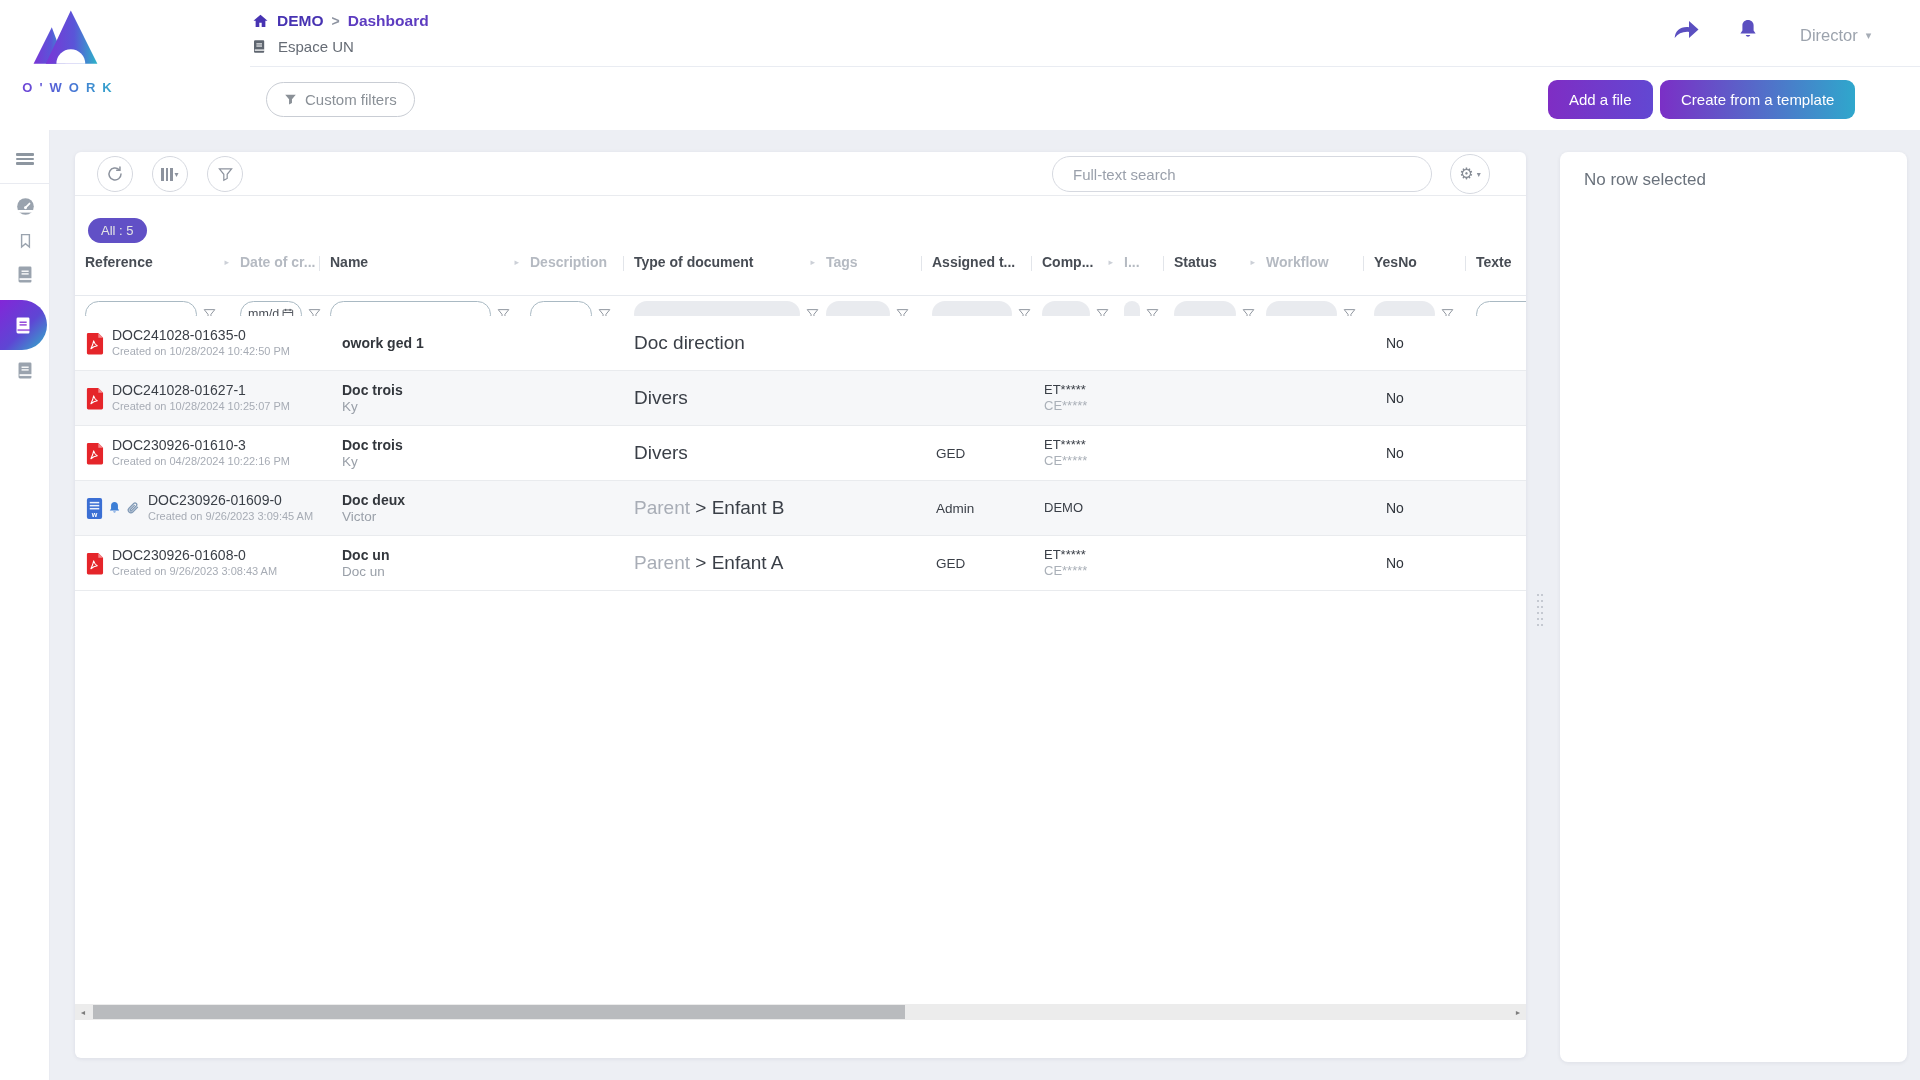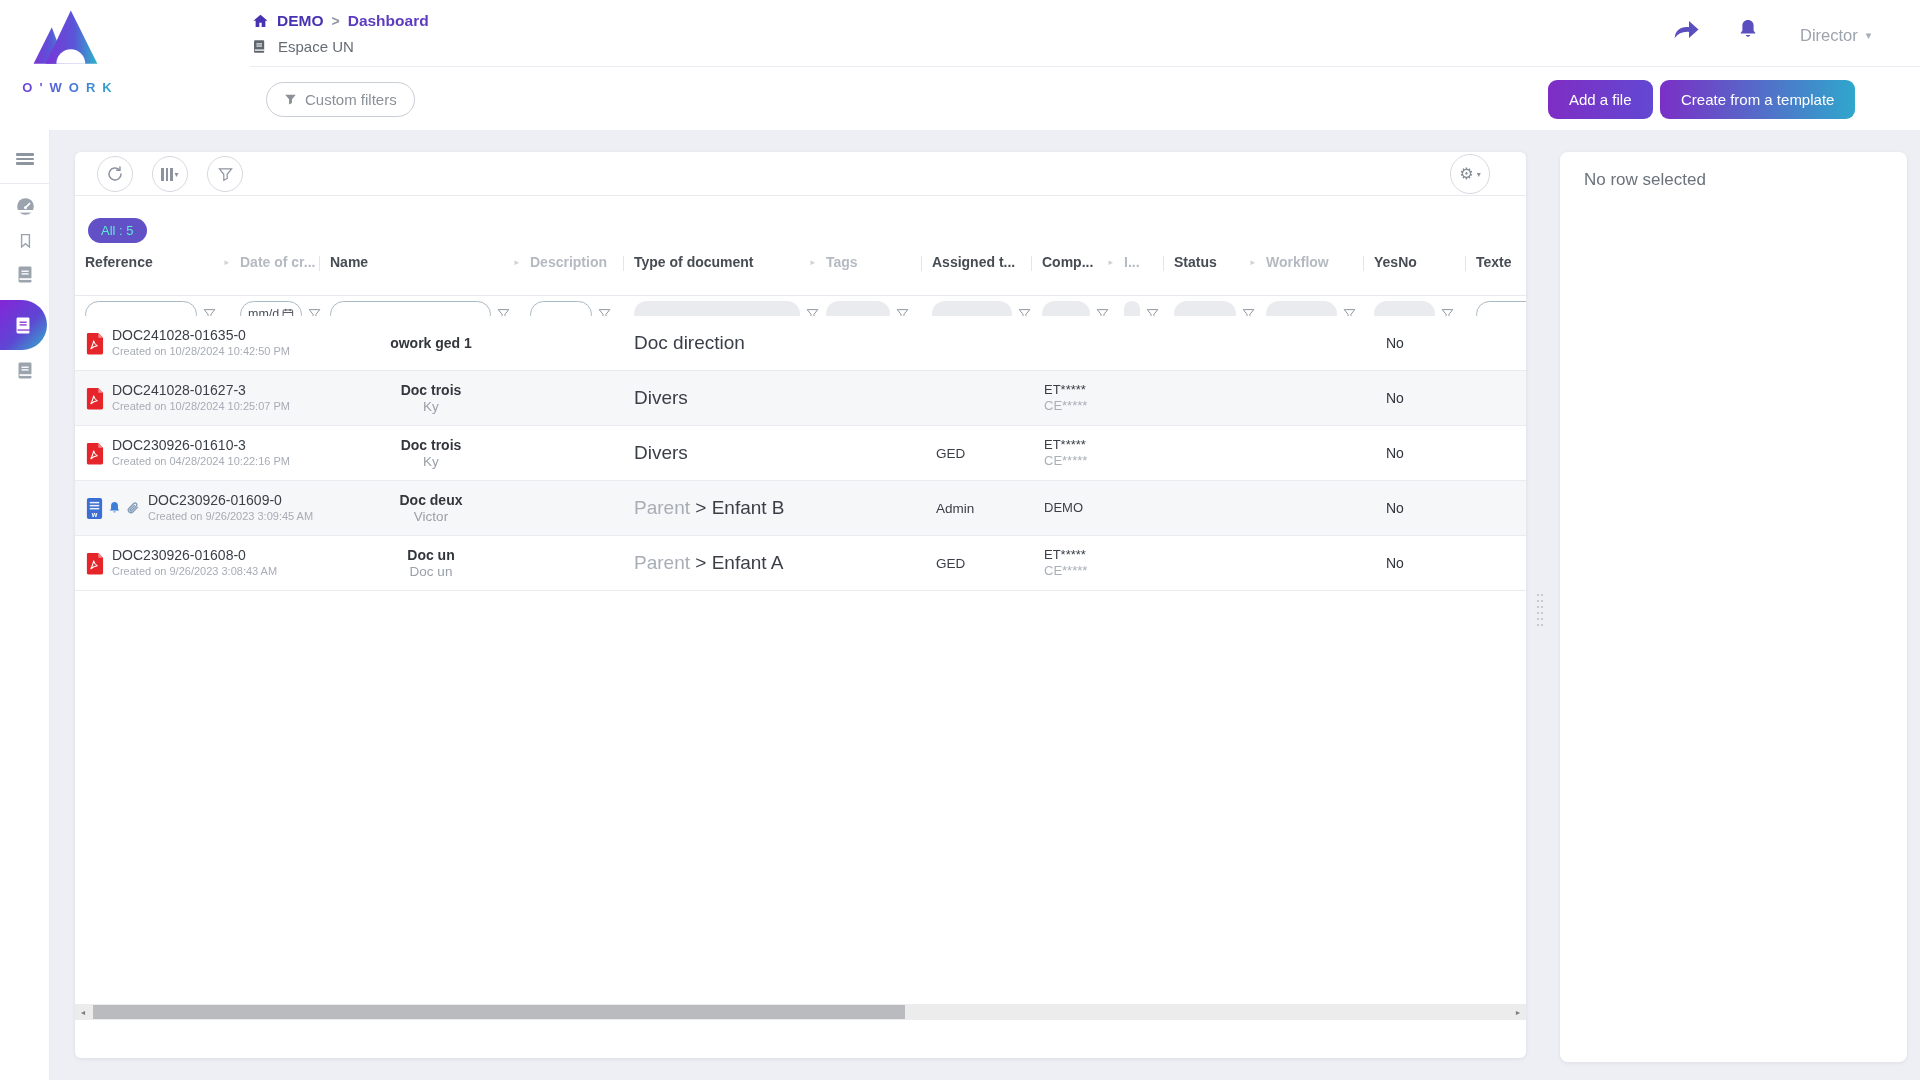--- a/index.html
+++ b/index.html
@@ -49,21 +49,21 @@
   .toolbar { position:absolute; left:0; top:0; width:100%; height:44px; border-bottom:1px solid #e9ebef; }
   .tb-btn { position:absolute; top:4px; width:36px; height:36px; border:1px solid #d5d8df; border-radius:50%; background:#fff; display:flex; align-items:center; justify-content:center; cursor:pointer; gap:2px; }
   .colbars { display:inline-flex; gap:2px; }
   .colbars i { width:2.4px; height:13px; background:#8d939e; display:block; }
   .mini-caret { font-size:8px; color:#8d939e; }
   .fulltext { position:absolute; left:977px; top:4px; width:380px; height:36px; border:1px solid #d6d9e0; border-radius:18px; background:#fff; }
   .fulltext input { width:100%; height:100%; border:none; outline:none; background:transparent; border-radius:18px; padding:0 20px; font-size:15px; color:#575c66; font-family:inherit; }
   .fulltext input::placeholder { color:#9aa0ab; opacity:1; }
   .gear-btn { position:absolute; left:1375px; top:2px; width:40px; height:40px; border:1px solid #d6d9e0; border-radius:50%; background:#fff; display:flex; align-items:center; justify-content:center; gap:3px; cursor:pointer; }
   .gear-glyph { font-size:16px; color:#858b94; line-height:1; }
-  .badge { position:absolute; left:13px; top:66px; height:25px; border-radius:13px; background:#6150c6; color:#5eead4; font-size:13px; display:inline-flex; align-items:center; padding:0 13px; cursor:pointer; }
+  .badge { position:absolute; left:13px; top:66px; height:25px; border-radius:13px; background:#6150c6; color:#e5e5e5; font-size:13px; display:inline-flex; align-items:center; padding:0 13px; cursor:pointer; }
   
   .header-row { position:absolute; left:0; top:98px; width:1453px; height:28px; display:flex; }
   .hcell { position:relative; flex:0 0 auto; padding:4px 10px 0; font-size:14px; font-weight:bold; color:#474c54; white-space:nowrap; overflow:hidden; cursor:pointer; }
   .hcell.muted { color:#b5bac2; }
   .sortarrow { position:absolute; right:1px; top:7px; font-size:9px; color:#ccd0d7; }
   .hsep { position:absolute; right:0; top:6px; width:1px; height:15px; background:#e2e5ea; }
   .filter-row { position:absolute; left:0; top:143px; width:1453px; height:38px; display:flex; border-top:1px solid #e6e9ee; border-bottom:1px solid #dde1e7; }
   .fcell { flex:0 0 auto; display:flex; align-items:center; gap:6px; padding-left:10px; overflow:visible; }
   .f-input { height:27px; border:1px solid #a9b9c3; border-radius:14px; background:#fff; outline:none; font-family:inherit; font-size:13px; padding:0 8px; color:#3a3f47; flex:0 0 auto; }
   .f-date { display:inline-flex; align-items:center; gap:3px; padding:0 7px; cursor:pointer; }
@@ -71,21 +71,21 @@
   .f-select { height:26px; border-radius:13px; background:#e9ebef; display:inline-block; cursor:pointer; flex:0 0 auto; }
   .f-funnel { display:inline-flex; cursor:pointer; }
   .rows { position:absolute; left:0; top:164px; width:1453px; }
   .trow { height:55px; display:flex; align-items:center; border-bottom:1px solid #e9ebee; background:#fff; cursor:pointer; }
   .trow.alt { background:#f6f7f9; }
   .cell { flex:0 0 auto; overflow:hidden; white-space:nowrap; }
   .ref-cell { display:flex; align-items:center; gap:8px; padding-left:10px; overflow:visible; }
   .file-icons { display:inline-flex; align-items:center; gap:3px; }
   .ref { font-size:14px; color:#3a3f47; line-height:17px; }
   .created { font-size:11px; color:#a7acb5; line-height:15px; }
-  .name-cell { padding-left:22px;text-align:center; }
+  .name-cell { padding-left:22px; }
   .nm { font-size:14px; font-weight:bold; color:#33373d; line-height:17px; }
   .nm-sub { font-size:13.5px; color:#9aa0a9; line-height:16px; }
   .type-cell { padding-left:10px; font-size:19px; color:#3a3f47; }
   .tparent { color:#a8adb6; }
   .asg-cell { padding-left:14px; font-size:13.5px; color:#3a3f47; }
   .comp-cell { padding-left:12px; font-size:13px; color:#3a3f47; line-height:16px; }
   .comp-sub { color:#aab0b8; }
   .yesno-cell { padding-left:22px; font-size:14px; color:#2f343b; }
   
   .hscroll { position:absolute; left:0; top:852px; width:1451px; height:16px; background:#ececec; }
@@ -229,20 +229,23 @@
             <i></i>
             <i></i>
           </span>
         <span class="mini-caret">▾</span>
       </span>
       <span class="tb-btn" style="left:132px">
         <svg width="15" height="15" viewBox="0 0 16 16" fill="none" stroke="#8d939e" stroke-width="1.3">
             <path d="M1.5 2h13L9.8 7.8v4.4l-3.6 1.9V7.8z"></path>
           </svg>
       </span>
+      <div class="fulltext">
+        <input type="text" placeholder="Full-text search" style="">
+      </div>
       <span class="gear-btn">
         <span class="gear-glyph">⚙</span>
         <span class="mini-caret">▾</span>
       </span>
     </div>
 
     <span class="badge">All : 5</span>
 
     <div class="header-row" id="header-row">
         <div class="hcell" style="width:155px"><span>Reference</span><span class="sortarrow">▸</span></div>
@@ -400,21 +403,21 @@
         <div class="trow alt">
           <div class="cell ref-cell" style="width:245px">
             <span class="file-icons">
               <svg width="19" height="23" viewBox="0 0 20 24">
                 <path d="M3 1h11l5 5v16a1.5 1.5 0 0 1-1.5 1.5h-14A1.5 1.5 0 0 1 2 22V2.5A1.5 1.5 0 0 1 3 1z" fill="#e5252a"></path>
                 <path d="M14 1l5 5h-5z" fill="#f48a8d"></path>
                 <path d="M6.2 17.5c1.5-3 2.5-5.8 2.9-8.3.7 2.3 1.9 4.2 3.8 5.2-2.3.4-4.6 1.4-6.7 3.1z" fill="none" stroke="#fff" stroke-width="1.1" stroke-linejoin="round"></path>
               </svg>
             </span>
             <span>
-              <div class="ref">DOC241028-01627-3</div>
+              <div class="ref">DOC241028-01627-1</div>
               <div class="created">Created on 10/28/2024 10:25:07 PM</div>
             </span>
           </div>
           <div class="cell name-cell" style="width:200px">
             <div class="nm">Doc trois</div>
             <div class="nm-sub">Ky</div>
           </div>
           <div class="cell" style="width:104px"></div>
           <div class="cell type-cell" style="width:192px"><span>Divers</span></div>
           <div class="cell" style="width:106px"></div>

